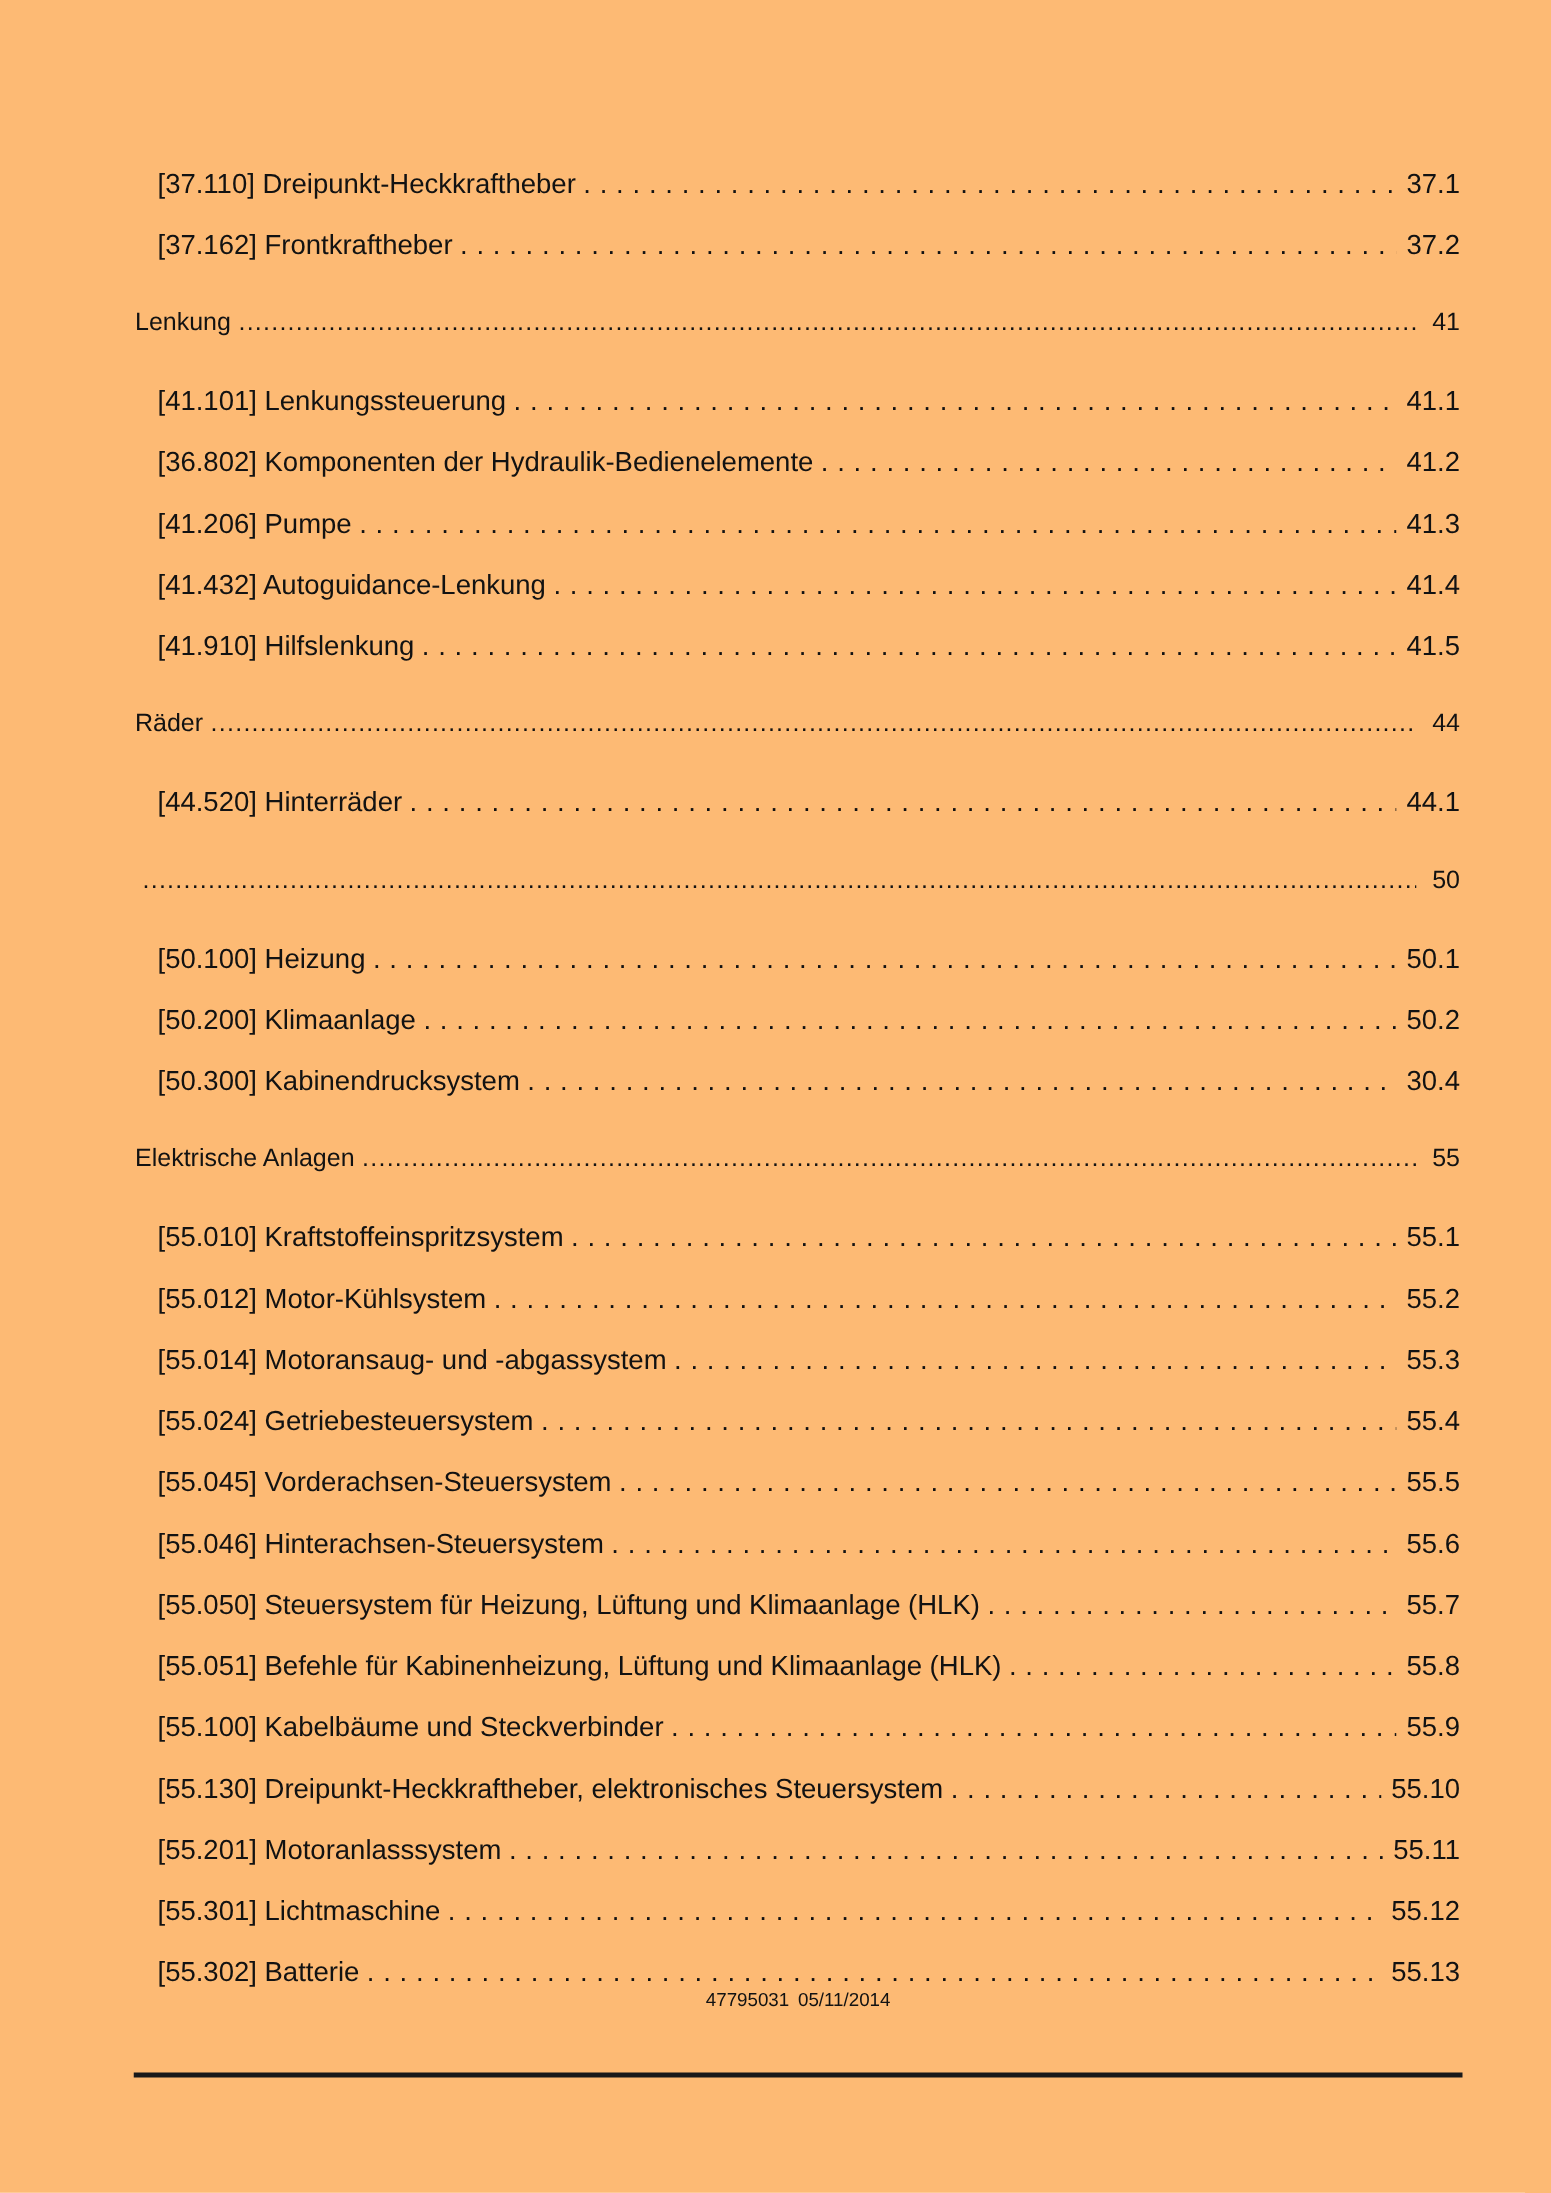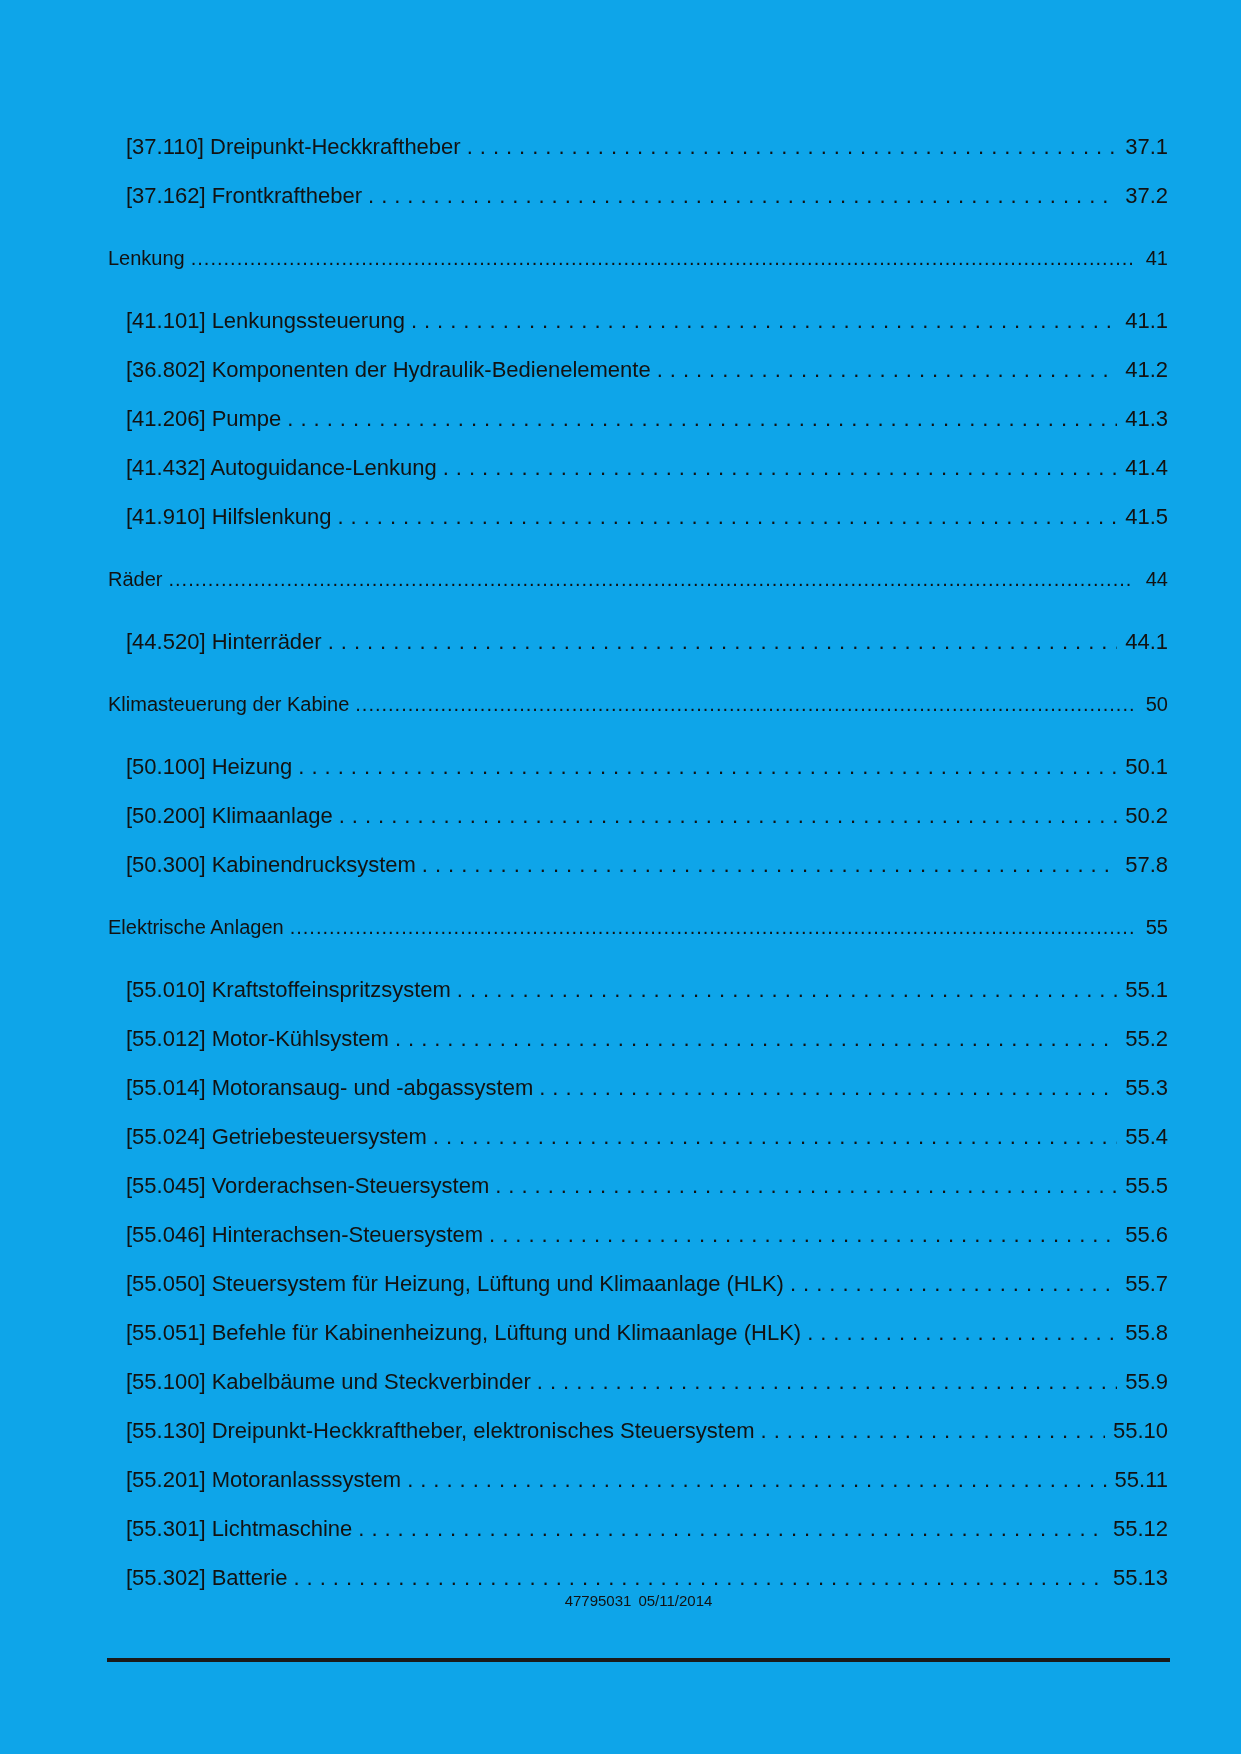--- a/index.html
+++ b/index.html
@@ -5,21 +5,21 @@
   html, body { margin: 0; padding: 0; }
   body {
     width: 1241px; height: 1754px;
     background: #ffffff;
     font-family: "Liberation Sans", "DejaVu Sans", sans-serif;
     color: #121212;
     position: relative;
     overflow: hidden;
   }
   .page {
-    position: absolute; inset: 0; background: #0ea5e9;
+    position: absolute; inset: 0; background: #fdba74;
   }
   .toc {
     position: absolute;
     left: 108px; top: 122px;
     width: 1060px;
   }
   .row {
     display: flex;
     align-items: baseline;
     white-space: nowrap;
@@ -117,38 +117,37 @@
         <span class="label">Räder</span>
         <span class="leader"></span>
         <span class="pagenum">44</span>
       </div>
       <div class="row entry">
         <span class="label">[44.520] Hinterräder</span>
         <span class="leader"></span>
         <span class="pagenum">44.1</span>
       </div>
       <div class="row chapter">
-        <span class="label">Klimasteuerung der Kabine</span>
         <span class="leader"></span>
         <span class="pagenum">50</span>
       </div>
       <div class="row entry">
         <span class="label">[50.100] Heizung</span>
         <span class="leader"></span>
         <span class="pagenum">50.1</span>
       </div>
       <div class="row entry">
         <span class="label">[50.200] Klimaanlage</span>
         <span class="leader"></span>
         <span class="pagenum">50.2</span>
       </div>
       <div class="row entry">
         <span class="label">[50.300] Kabinendrucksystem</span>
         <span class="leader"></span>
-        <span class="pagenum">57.8</span>
+        <span class="pagenum">30.4</span>
       </div>
       <div class="row chapter">
         <span class="label">Elektrische Anlagen</span>
         <span class="leader"></span>
         <span class="pagenum">55</span>
       </div>
       <div class="row entry">
         <span class="label">[55.010] Kraftstoffeinspritzsystem</span>
         <span class="leader"></span>
         <span class="pagenum">55.1</span>

